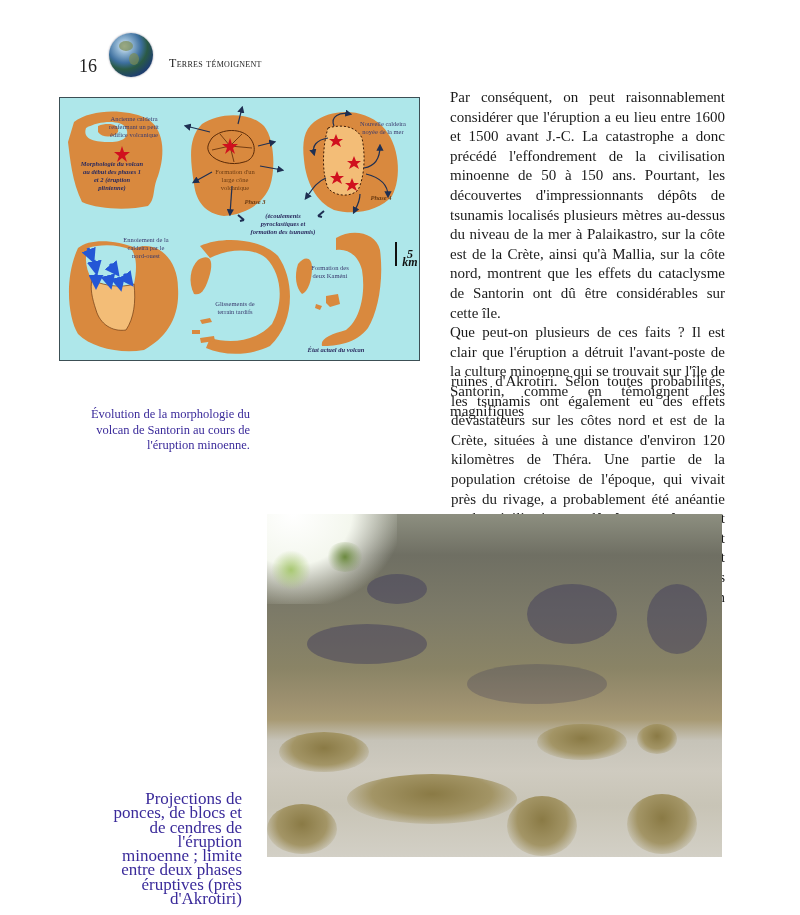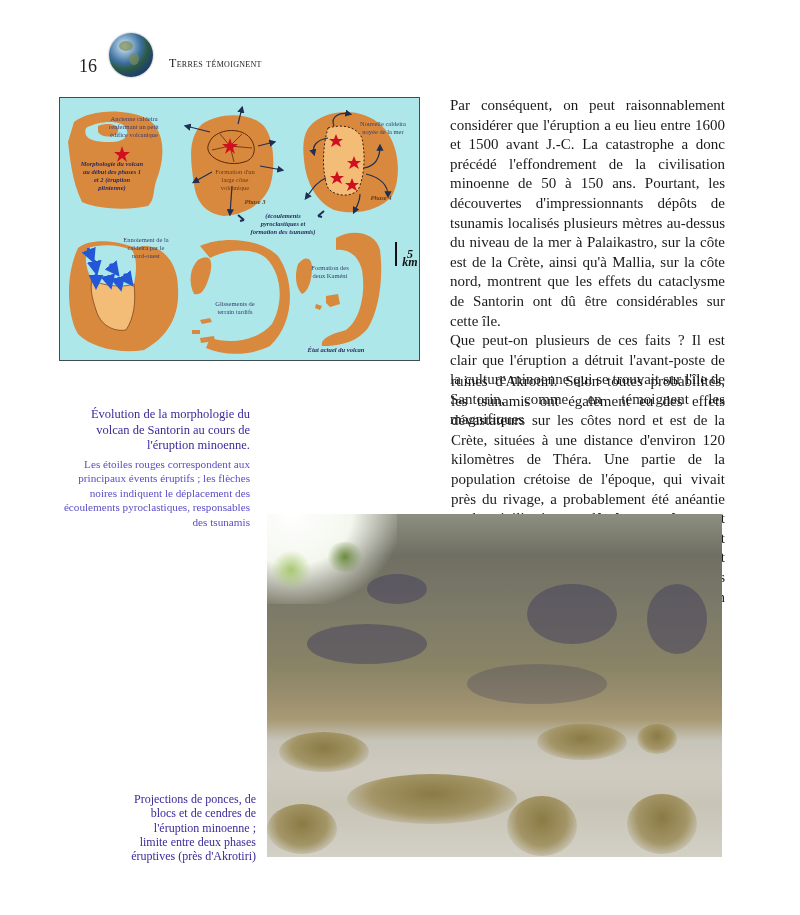--- a/index.html
+++ b/index.html
@@ -10,31 +10,31 @@
   .globe .land { position:absolute; border-radius:50%; background:#7a8c52; opacity:.7; }
   .running-head { position:absolute; left:169px; top:56px; font-size:12px; letter-spacing:.3px; color:#222; font-variant:small-caps; }
 
   .diagram { position:absolute; left:59px; top:97px; width:361px; height:264px; background:#aee7ea; border:1.5px solid #3c4f55; box-sizing:border-box; overflow:hidden; }
   .diagram svg { position:absolute; left:0; top:0; }
   .dlabel { position:absolute; font-size:6.5px; line-height:8px; text-align:center; color:#3a3a6e; }
   .dlabel.ital { font-style:italic; font-weight:bold; color:#2a2a5e; }
   .dlabel.brown { color:#6b3b12; }
 
   .body-text { position:absolute; font-size:15px; line-height:19.6px; color:#1a1a1a; text-align:justify; }
-  .col-right { left:450px; top:96px; width:275px;font-family:Liberation Serif, serif; }
+  .col-right { left:450px; top:88px; width:275px;font-family:Liberation Serif, serif; }
   .col-right p { margin:0; }
   .col-full { left:267px; top:372px; width:458px; }
   .col-full .first { padding-left:184px; text-align:justify; }
   .col-full p { margin:0; }
 
   .caption { position:absolute; text-align:right; color:#3f2fa8; }
   .caption-1 { left:60px; top:386px; width:190px;margin-top:21px; }
   .caption-1 .title { font-size:12.5px; line-height:15.5px; color:#3a2a9a; }
   .caption-1 .desc { font-size:11.2px; line-height:14.5px; color:#5a4ec4; margin-top:3px; }
-  .caption-2 { left:126px; top:792px; width:130px; font-size:12px; line-height:14.3px; color:#3a2a9a; }
+  .caption-2 { left:112px; top:792px; width:130px; font-size:17px; line-height:14.3px; color:#3a2a9a; }
 
   .photo { position:absolute; left:267px; top:514px; width:455px; height:343px; overflow:hidden;
     background: linear-gradient(180deg, #8d8f80 0%, #6f6f63 12%, #7c7a68 28%, #8a8466 45%, #9e9170 55%, #a89a74 60%, #c6c3b8 66%, #cfcbc0 75%, #c8c4b6 85%, #d3d0c6 100%); }
   .photo .sky { position:absolute; left:0; top:0; width:130px; height:90px; background: radial-gradient(ellipse at 20% 0%, #ffffff 0%, #f4f7ee 40%, rgba(255,255,255,0) 75%); }
   .photo .bush { position:absolute; border-radius:50%; }
   .photo .dark { position:absolute; border-radius:50%; background:rgba(60,55,90,.45); }
   .photo .hollow { position:absolute; border-radius:50%; background: radial-gradient(ellipse at 50% 40%, #8a7a45 0%, #a39566 50%, rgba(190,180,150,0) 80%); }
 </style>
 </head>
 <body>
@@ -133,21 +133,20 @@
   <div class="dlabel ital" style="left:188px;top:114px;width:70px;">(écoulements pyroclastiques et formation des tsunamis)</div>
   <div class="dlabel" style="left:60px;top:138px;width:52px;">Ennoiement de la caldeira par le nord-ouest</div>
   <div class="dlabel" style="left:150px;top:202px;width:50px;">Glissements de terrain tardifs</div>
   <div class="dlabel" style="left:250px;top:166px;width:40px;">Formation des deux Kaméni</div>
   <div class="dlabel ital" style="left:340px;top:152px;width:20px;font-size:12px;color:#111;">5 km</div>
   <div class="dlabel ital" style="left:236px;top:248px;width:80px;">État actuel du volcan</div>
 </div>
 
 <div class="caption caption-1">
   <div class="title">Évolution de la morphologie du volcan de Santorin au cours de l'éruption minoenne.</div>
-  <div class="desc">Les étoiles rouges correspondent aux principaux évents éruptifs ; les flèches noires indiquent le déplacement des écoulements pyroclastiques, responsables des tsunamis</div>
 </div>
 
 <div class="body-text col-right">
   <p>Par conséquent, on peut raisonnablement considérer que l'éruption a eu lieu entre 1600 et 1500 avant J.-C. La catastrophe a donc précédé l'effondrement de la civilisation minoenne de 50 à 150 ans. Pourtant, les découvertes d'impressionnants dépôts de tsunamis localisés plusieurs mètres au-dessus du niveau de la mer à Palaikastro, sur la côte est de la Crète, ainsi qu'à Mallia, sur la côte nord, montrent que les effets du cataclysme de Santorin ont dû être considérables sur cette île.</p>
   <p>Que peut-on plusieurs de ces faits ? Il est clair que l'éruption a détruit l'avant-poste de la culture minoenne qui se trouvait sur l'île de Santorin, comme en témoignent les magnifiques</p>
 </div>
 
 <div class="body-text col-full" style="top:372px;">
   <p class="first">ruines d'Akrotiri. Selon toutes probabilités, les tsunamis ont également eu des effets dévastateurs sur les côtes nord et est de la Crète, situées à une distance d'environ 120 kilomètres de Théra. Une partie de la population crétoise de l'époque, qui vivait près du rivage, a probablement été anéantie et la civilisation a dû être extrêmement fragilisée. Cependant, l'effondrement définitif, plus tardif, n'est pas directement relié à cet événement. Il serait associé à des incendies attribués à une invasion mycénienne.</p>
 </div>

